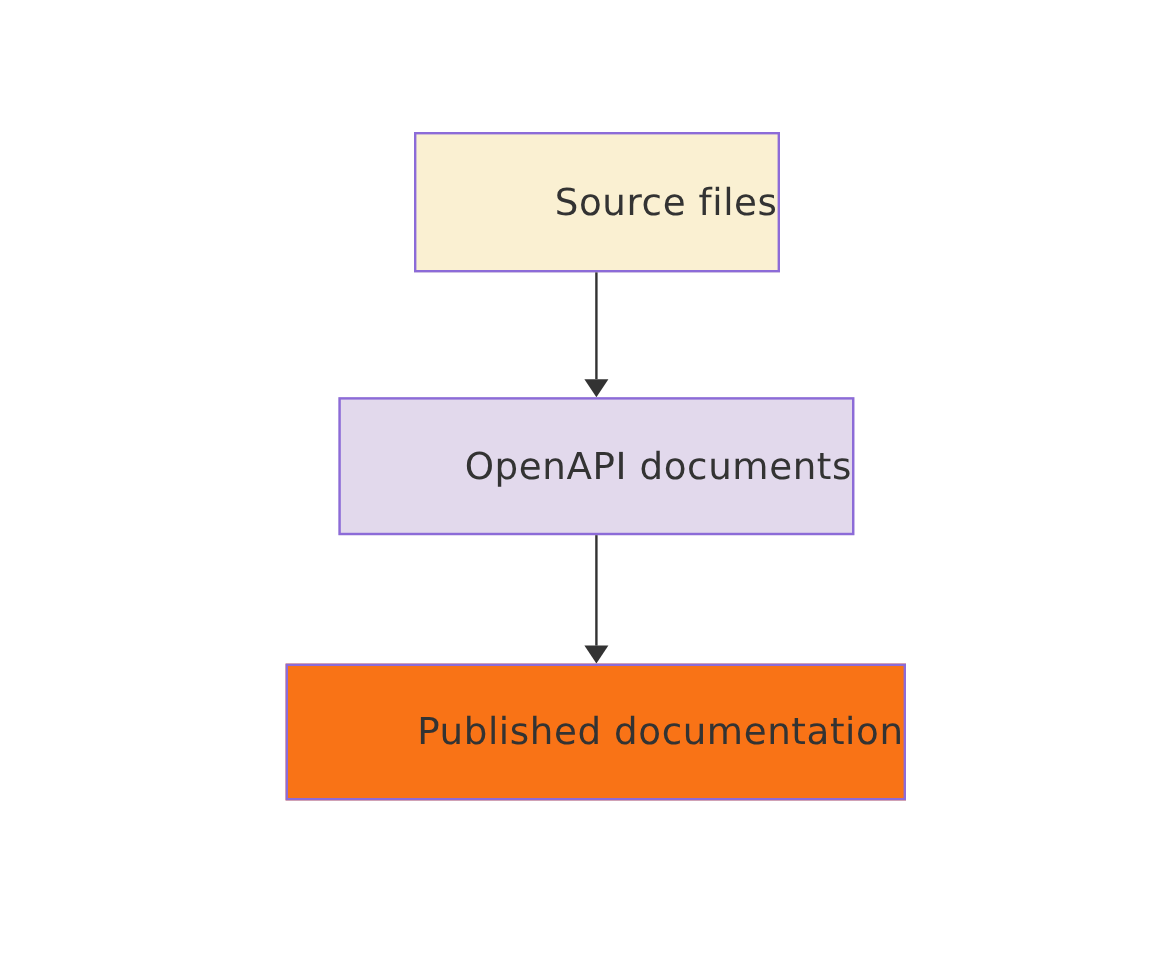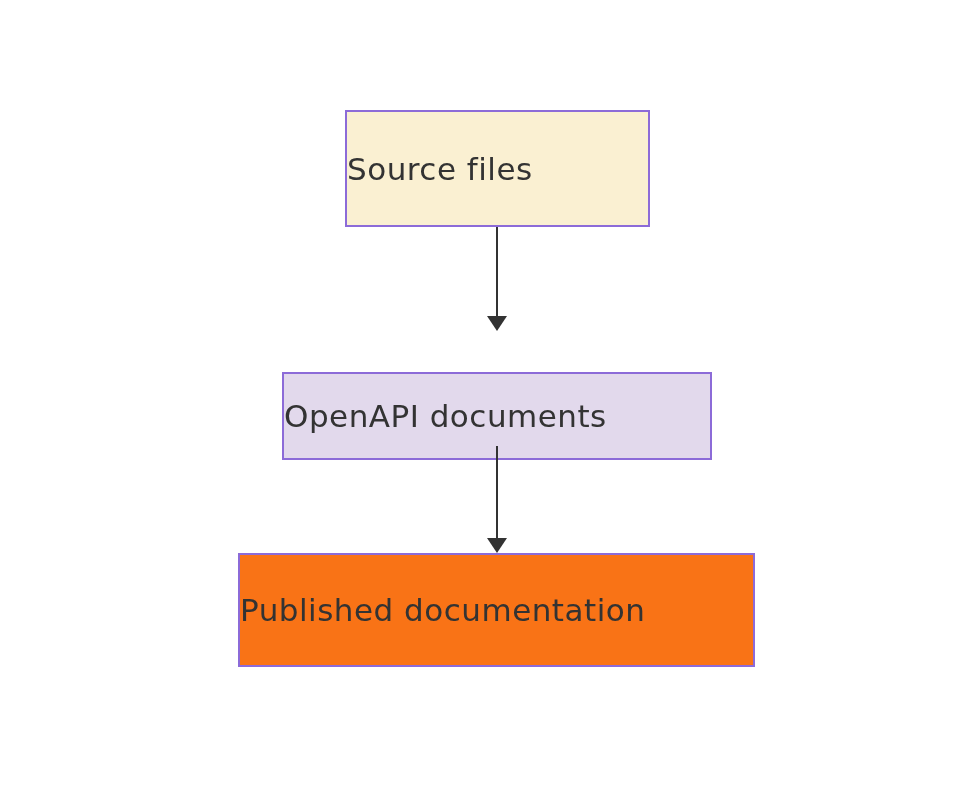--- a/index.html
+++ b/index.html
@@ -14,30 +14,30 @@
     background: #ffffff;
     overflow: hidden;
     font-family: "DejaVu Sans", "Liberation Sans", sans-serif;
   }
   .node {
     position: absolute;
     box-sizing: border-box;
     border: 2px solid #8c6bd8;
     display: flex;
     align-items: center;
-    justify-content: flex-start;
+    justify-content: flex-end;
   }
   .node-label {
     font-size: 31px;
     color: #333333;
     white-space: nowrap;
     letter-spacing: 0.5px;
   }
   .node-source    { left: 345px; top: 110px; width: 305px; height: 117px; background: #faf0d2; }
-  .node-openapi   { left: 282px; top: 331px; width: 430px; height: 88px; background: #e2d9ec; margin-top: 41px; }
+  .node-openapi   { left: 282px; top: 331px; width: 430px; height: 115px; background: #e2d9ec; }
   .node-published { left: 238px; top: 553px; width: 517px; height: 114px; background: #dbe5f8; }
 
   .edge {
     position: absolute;
     width: 20px;
     display: flex;
     flex-direction: column;
     align-items: center;
   }
   .edge-line {

